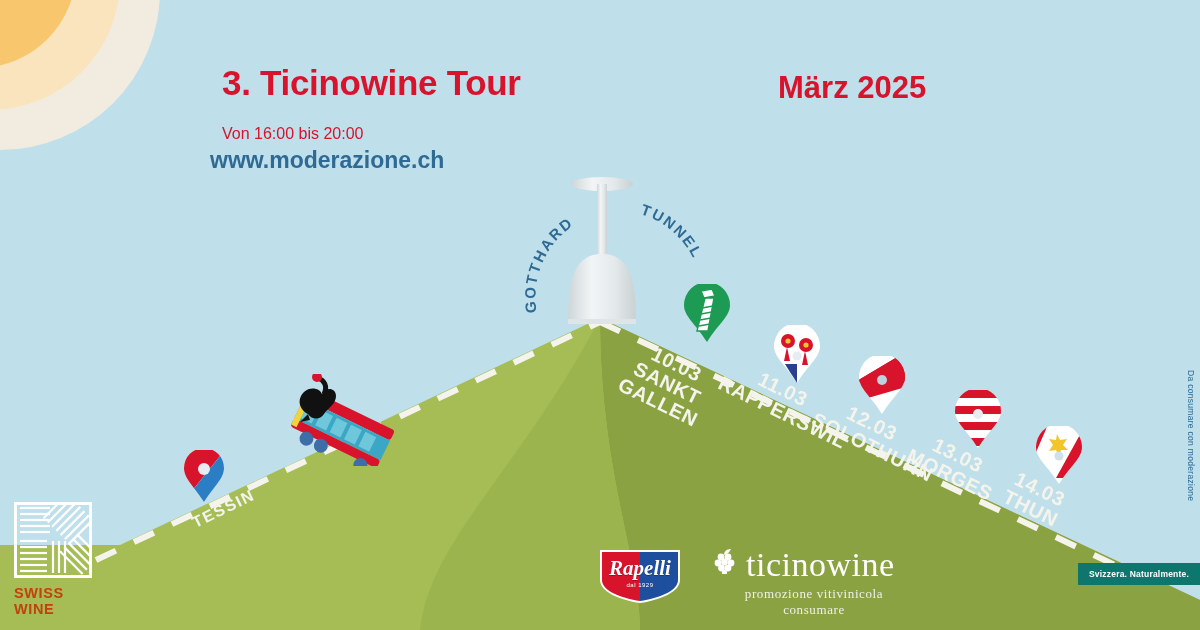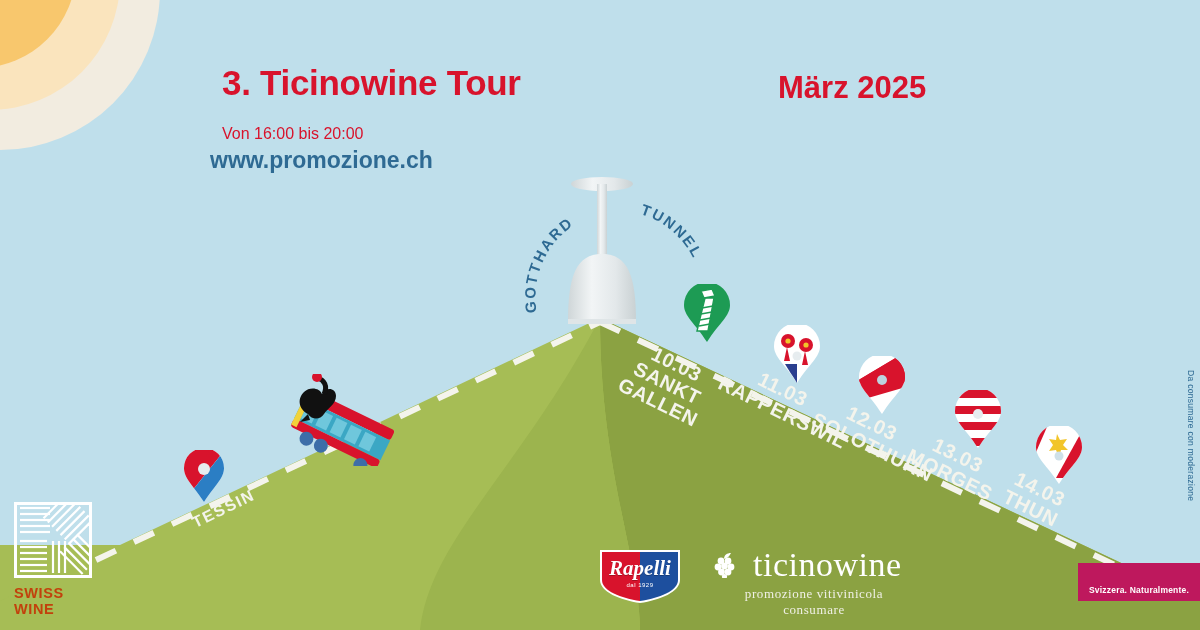--- a/index.html
+++ b/index.html
@@ -64,21 +64,21 @@
      font-family:"Liberation Serif", serif;font-style:italic;font-weight:bold;font-size:21px;
      text-shadow:0 1px 0 rgba(0,0,0,.25);}
   .rap-est{position:absolute;left:0;top:34px;width:84px;text-align:center;color:#fff;font-size:6px;letter-spacing:.5px;}
 
   
   .tw{position:absolute;left:714px;top:548px;width:200px;}
   .tw-name{color:#ffffff;font-family:"Liberation Serif", serif;font-size:34px;letter-spacing:.5px;line-height:1;}
   .tw-tag{color:#f0f0e6;font-family:"Liberation Serif", serif;font-size:13px;letter-spacing:.6px;margin-top:4px;text-align:center;}
 
   
-  .sviz{position:absolute;left:1078px;top:563px;width:122px;height:38px;background:#be185d;}
+  .sviz{position:absolute;left:1078px;top:563px;width:122px;height:22px;background:#0f766e;}
   .sviz span{position:absolute;left:0;right:0;bottom:6px;text-align:center;color:#ffffff;
      font-size:8.5px;font-weight:bold;letter-spacing:.2px;}
 </style>
 </head>
 <body>
 
 <div id="poster">
 
   <div class="sun-ring sun-r3"></div>
   <div class="sun-ring sun-r2"></div>
@@ -253,21 +253,21 @@
     <span class="n">MORGES</span>
   </div>
   <div class="citylabel" style="left:1000px;top:478px;width:70px;transform:rotate(26deg);">
     <span class="d">14.03</span>
     <span class="n">THUN</span>
   </div>
 
   <div class="hdr-left">
     <div class="t-title">3. Ticinowine Tour</div>
     <div class="t-time">Von 16:00 bis 20:00</div>
-    <div class="t-url">www.promozione.ch</div>
+    <div class="t-url">www.moderazione.ch</div>
   </div>
 
   <div class="hdr-right">
     <div class="t-month">März 2025</div>
   </div>
 
   <div class="disclaimer">Da consumare con moderazione</div>
 
   <div class="swisswine">
     <div class="sw-box">
@@ -324,21 +324,21 @@
       <g clip-path="url(#rp)">
         <rect x="0" y="0" width="42" height="56" fill="#d8132c"></rect>
         <rect x="42" y="0" width="42" height="56" fill="#1d4f9e"></rect>
       </g>
     </svg>
     <div class="rap-name">Rapelli</div>
     <div class="rap-est">dal 1929</div>
   </div>
 
   <div class="tw">
-    <div style="display:flex;align-items:center;gap:17px;">
+    <div style="display:flex;align-items:flex-start;gap:10px;">
       <svg width="22" height="26" viewBox="0 0 22 26">
         <g fill="#ffffff">
           <circle cx="7" cy="9" r="3.4"></circle>
             <circle cx="14" cy="9" r="3.4"></circle>
           <circle cx="10.5" cy="14" r="3.4"></circle>
             <circle cx="4" cy="15" r="3.4"></circle>
           <circle cx="17" cy="15" r="3.4"></circle>
             <circle cx="7.5" cy="20" r="3.4"></circle>
           <circle cx="14" cy="20" r="3.4"></circle>
             <circle cx="10.5" cy="24.5" r="2.6"></circle>

